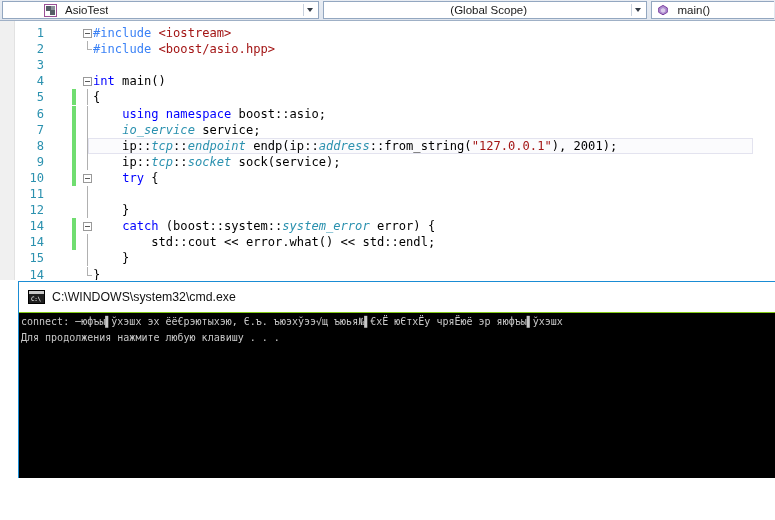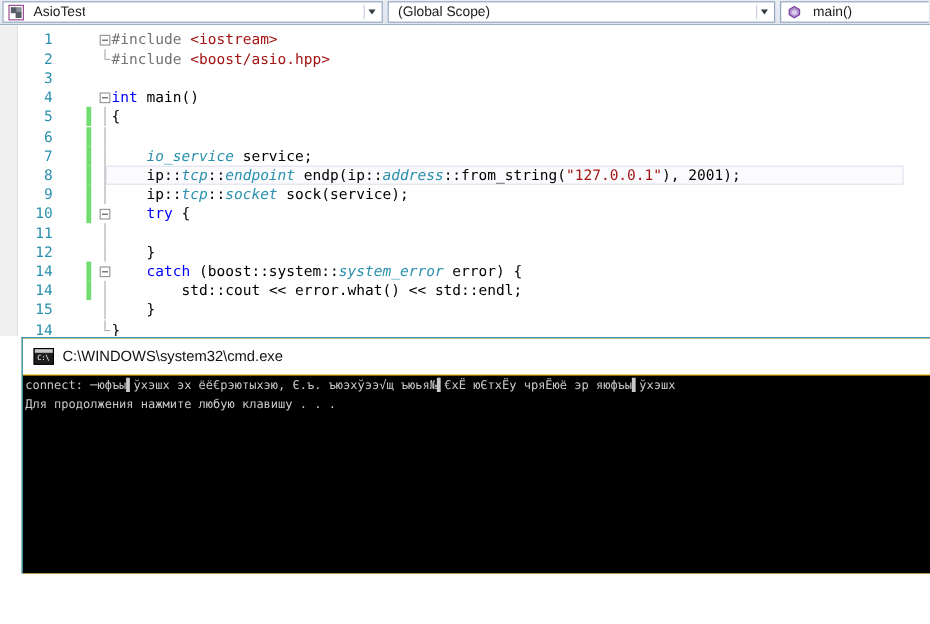--- a/index.html
+++ b/index.html
@@ -30,22 +30,22 @@
     background: #ffffff;
     border: 1px solid #93a7c0;
     margin: 1px 1px 1px 2px;
     display: flex;
     align-items: center;
     box-sizing: border-box;
     position: relative;
     font-size: 11.5px;
     color: #1a1a1a;
   }
-  .combo.project { width: 318px; }
-  .combo.scope   { width: 325px; margin-left: 3px; }
+  .combo.project { width: 318px; padding-left: 37px; }
+  .combo.scope   { width: 325px; margin-left: 3px; justify-content: center; }
   .combo.member  { width: 124px; margin-left: 3px; border-right: none; }
   .combo-label {
     padding-left: 4px;
     white-space: nowrap;
     overflow: hidden;
     line-height: 17px;
   }
   .combo .arrow {
     position: absolute;
     right: 5px; top: 50%;
@@ -190,33 +190,33 @@
     position: absolute;
     left: 0; top: 8px;
     width: 5px; height: 1px;
     background: #b0b0b0;
   }
 
   
   .kw       { color: #0000ff; }
   .type-t   { color: #2b91af; font-style: italic; }
   .str      { color: #a31515; }
-  .pp       { color: #737373; }
+  .pp       { color: #3b82f6; }
   .ppfile   { color: #a31515; }
   .plain    { color: #000000; }
 
   
   .console-win {
     position: absolute;
     left: 18px; top: 281px;
     width: 757px; height: 197px;
     border: 1px solid #1a8cd4;
     border-right: none; border-bottom: none;
     box-sizing: border-box;
-    background: #eab308;
+    background: #84cc16;
     overflow: hidden;
   }
   .console-title {
     height: 30px;
     background: #ffffff;
     display: flex;
     align-items: center;
     padding-left: 9px;
     box-sizing: border-box;
   }
@@ -299,21 +299,21 @@
 </div>
 
 <div class="editor">
   <div class="ind-margin"></div>
   <div class="code-rows" id="code-rows">
       <div class="row" style="top: 4px; position: absolute; left: 0px; right: 0px;"><span class="lnum">1</span><span class="fold-box"></span><span class="code-text"><span class="pp">#include </span><span class="ppfile">&lt;iostream&gt;</span></span></div>
       <div class="row" style="top: 20.1px; position: absolute; left: 0px; right: 0px;"><span class="lnum">2</span><span class="fold-line end-hook"></span><span class="code-text"><span class="pp">#include </span><span class="ppfile">&lt;boost/asio.hpp&gt;</span></span></div>
       <div class="row" style="top: 36.2px; position: absolute; left: 0px; right: 0px;"><span class="lnum">3</span><span class="code-text"></span></div>
       <div class="row" style="top: 52.3px; position: absolute; left: 0px; right: 0px;"><span class="lnum">4</span><span class="fold-box"></span><span class="code-text"><span class="kw">int</span><span class="plain"> main()</span></span></div>
       <div class="row" style="top: 68.4px; position: absolute; left: 0px; right: 0px;"><span class="lnum">5</span><span class="changebar"></span><span class="fold-line"></span><span class="code-text"><span class="plain">{</span></span></div>
-      <div class="row" style="top: 84.5px; position: absolute; left: 0px; right: 0px;"><span class="lnum">6</span><span class="changebar"></span><span class="fold-line"></span></div>
+      <div class="row" style="top: 84.5px; position: absolute; left: 0px; right: 0px;"><span class="lnum">6</span><span class="changebar"></span><span class="fold-line"></span><span class="code-text"><span class="plain">    </span><span class="kw">using</span><span class="plain"> </span><span class="kw">namespace</span><span class="plain"> boost::asio;</span></span></div>
       <div class="row" style="top: 100.6px; position: absolute; left: 0px; right: 0px;"><span class="lnum">7</span><span class="changebar"></span><span class="fold-line"></span><span class="code-text"><span class="plain">    </span><span class="type-t">io_service</span><span class="plain"> service;</span></span></div>
       <div class="row" style="top: 116.7px; position: absolute; left: 0px; right: 0px;"><div class="cur-line-box"></div><span class="lnum">8</span><span class="changebar"></span><span class="fold-line"></span><span class="code-text"><span class="plain">    ip::</span><span class="type-t">tcp</span><span class="plain">::</span><span class="type-t">endpoint</span><span class="plain"> endp(ip::</span><span class="type-t">address</span><span class="plain">::from_string(</span><span class="str">"127.0.0.1"</span><span class="plain">), 2001);</span></span></div>
       <div class="row" style="top: 132.8px; position: absolute; left: 0px; right: 0px;"><span class="lnum">9</span><span class="changebar"></span><span class="fold-line"></span><span class="code-text"><span class="plain">    ip::</span><span class="type-t">tcp</span><span class="plain">::</span><span class="type-t">socket</span><span class="plain"> sock(service);</span></span></div>
       <div class="row" style="top: 148.9px; position: absolute; left: 0px; right: 0px;"><span class="lnum">10</span><span class="changebar"></span><span class="fold-box"></span><span class="code-text"><span class="plain">    </span><span class="kw">try</span><span class="plain"> {</span></span></div>
       <div class="row" style="top: 165px; position: absolute; left: 0px; right: 0px; padding-left: 44px;"><span class="lnum">11</span><span class="fold-line"></span></div>
       <div class="row" style="top: 181.1px; position: absolute; left: 0px; right: 0px;"><span class="lnum">12</span><span class="fold-line"></span><span class="code-text"><span class="plain">    }</span></span></div>
       <div class="row" style="top: 197.2px; position: absolute; left: 0px; right: 0px;"><span class="lnum">14</span><span class="changebar"></span><span class="fold-box"></span><span class="code-text"><span class="plain">    </span><span class="kw">catch</span><span class="plain"> (boost::system::</span><span class="type-t">system_error</span><span class="plain"> error) {</span></span></div>
       <div class="row" style="top: 213.3px; position: absolute; left: 0px; right: 0px;"><span class="lnum">14</span><span class="changebar"></span><span class="fold-line"></span><span class="code-text"><span class="plain">        std::cout </span><span class="plain">&lt;&lt;</span><span class="plain"> error.what() </span><span class="plain">&lt;&lt;</span><span class="plain"> std::endl;</span></span></div>
       <div class="row" style="top: 229.4px; position: absolute; left: 0px; right: 0px;"><span class="lnum">15</span><span class="fold-line"></span><span class="code-text"><span class="plain">    }</span></span></div>
       <div class="row" style="top: 245.5px; position: absolute; left: 0px; right: 0px;"><span class="lnum">14</span><span class="fold-line end-hook"></span><span class="code-text"><span class="plain">}</span></span></div>

